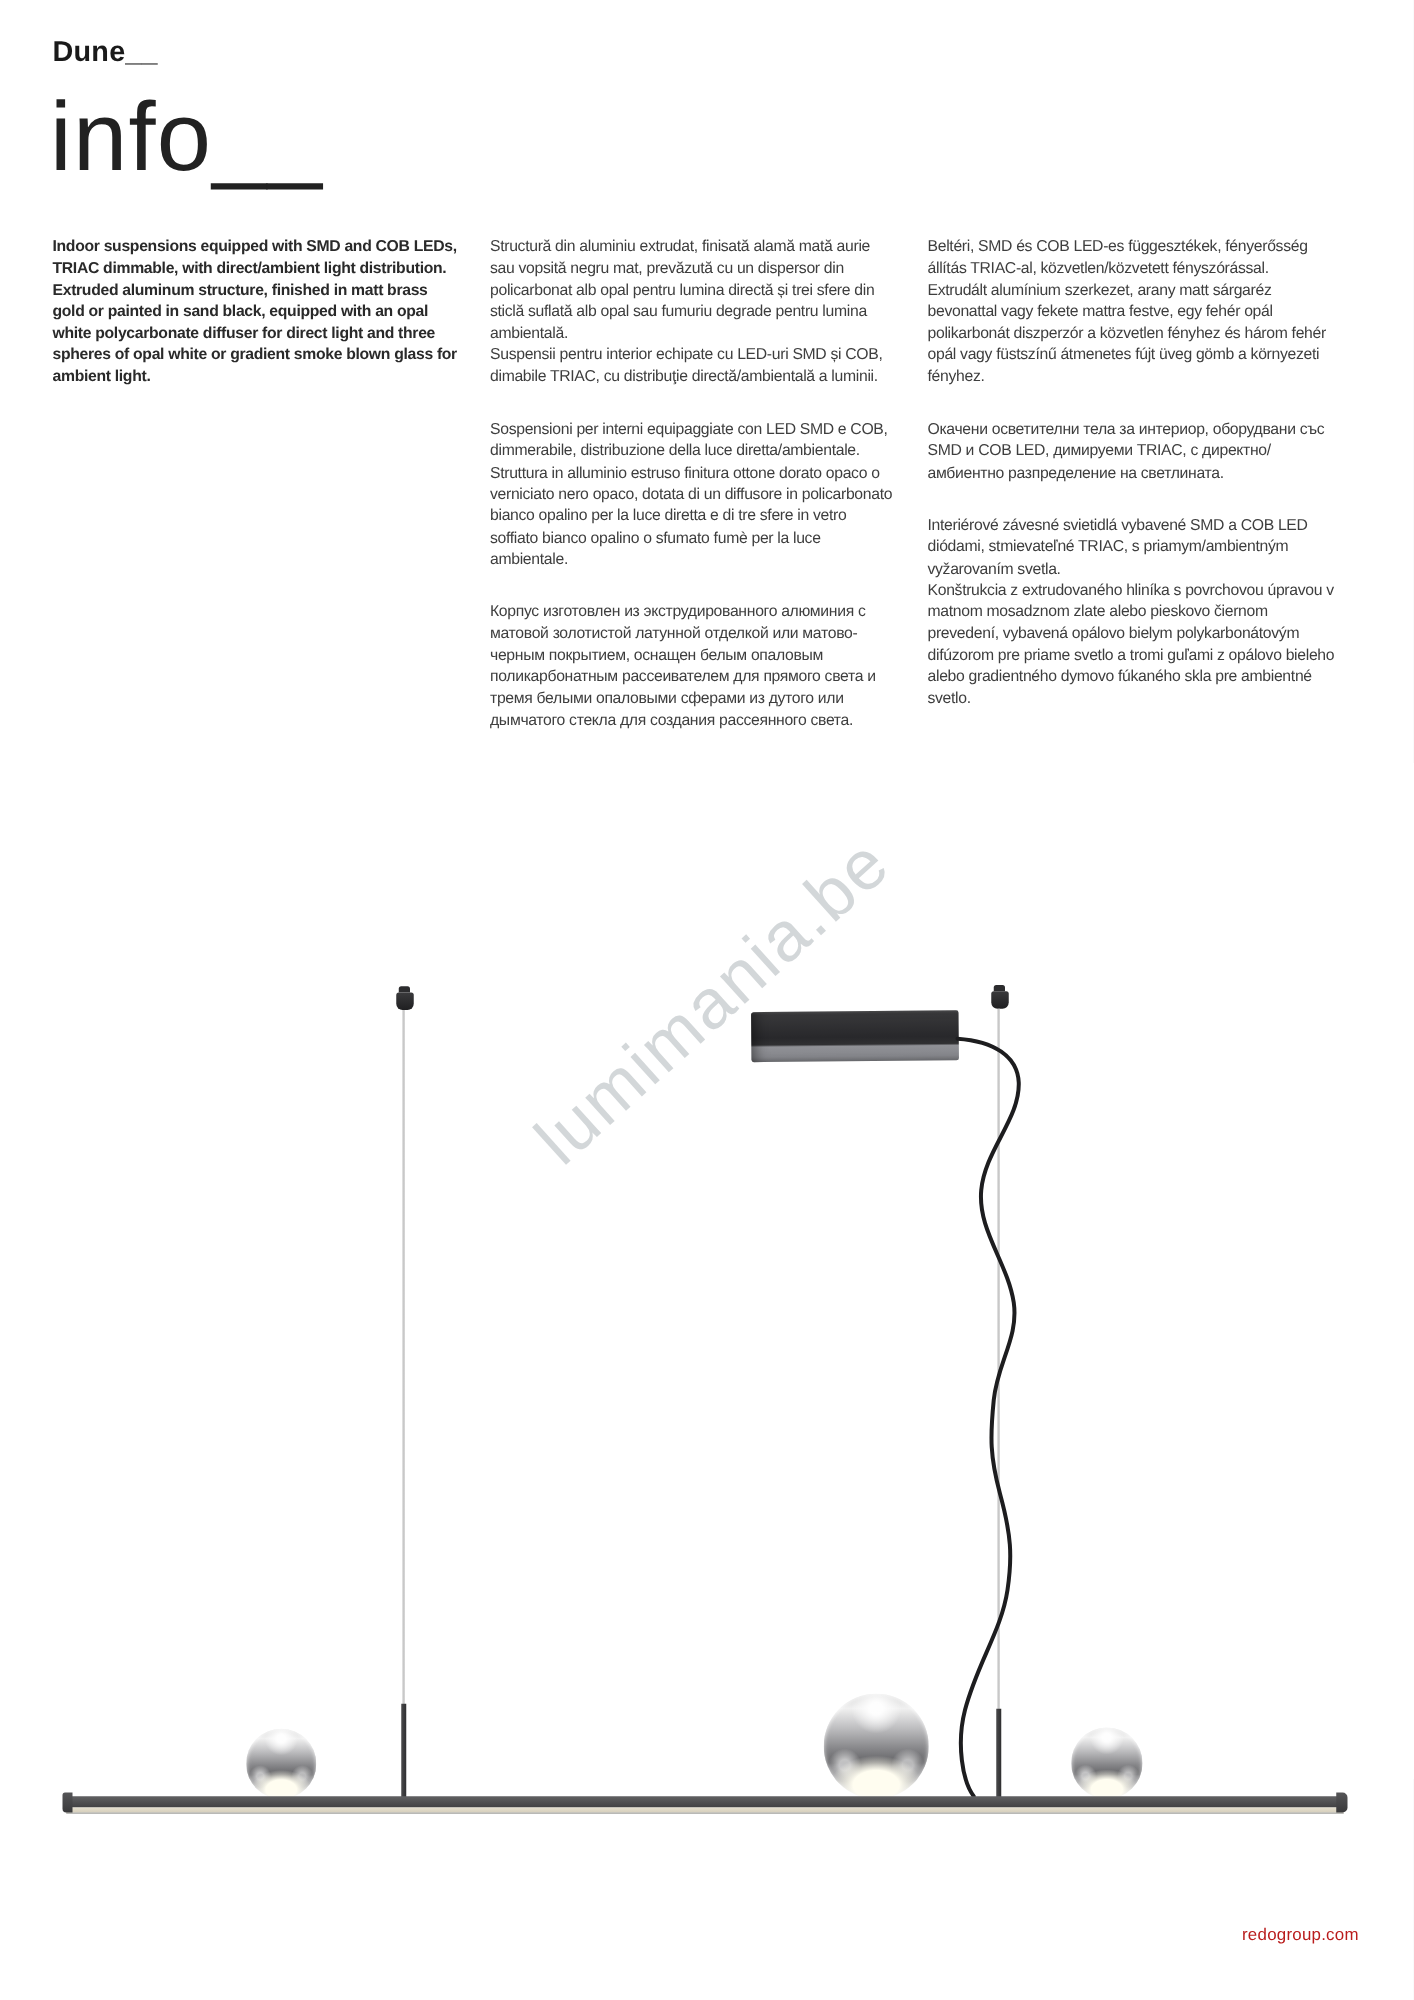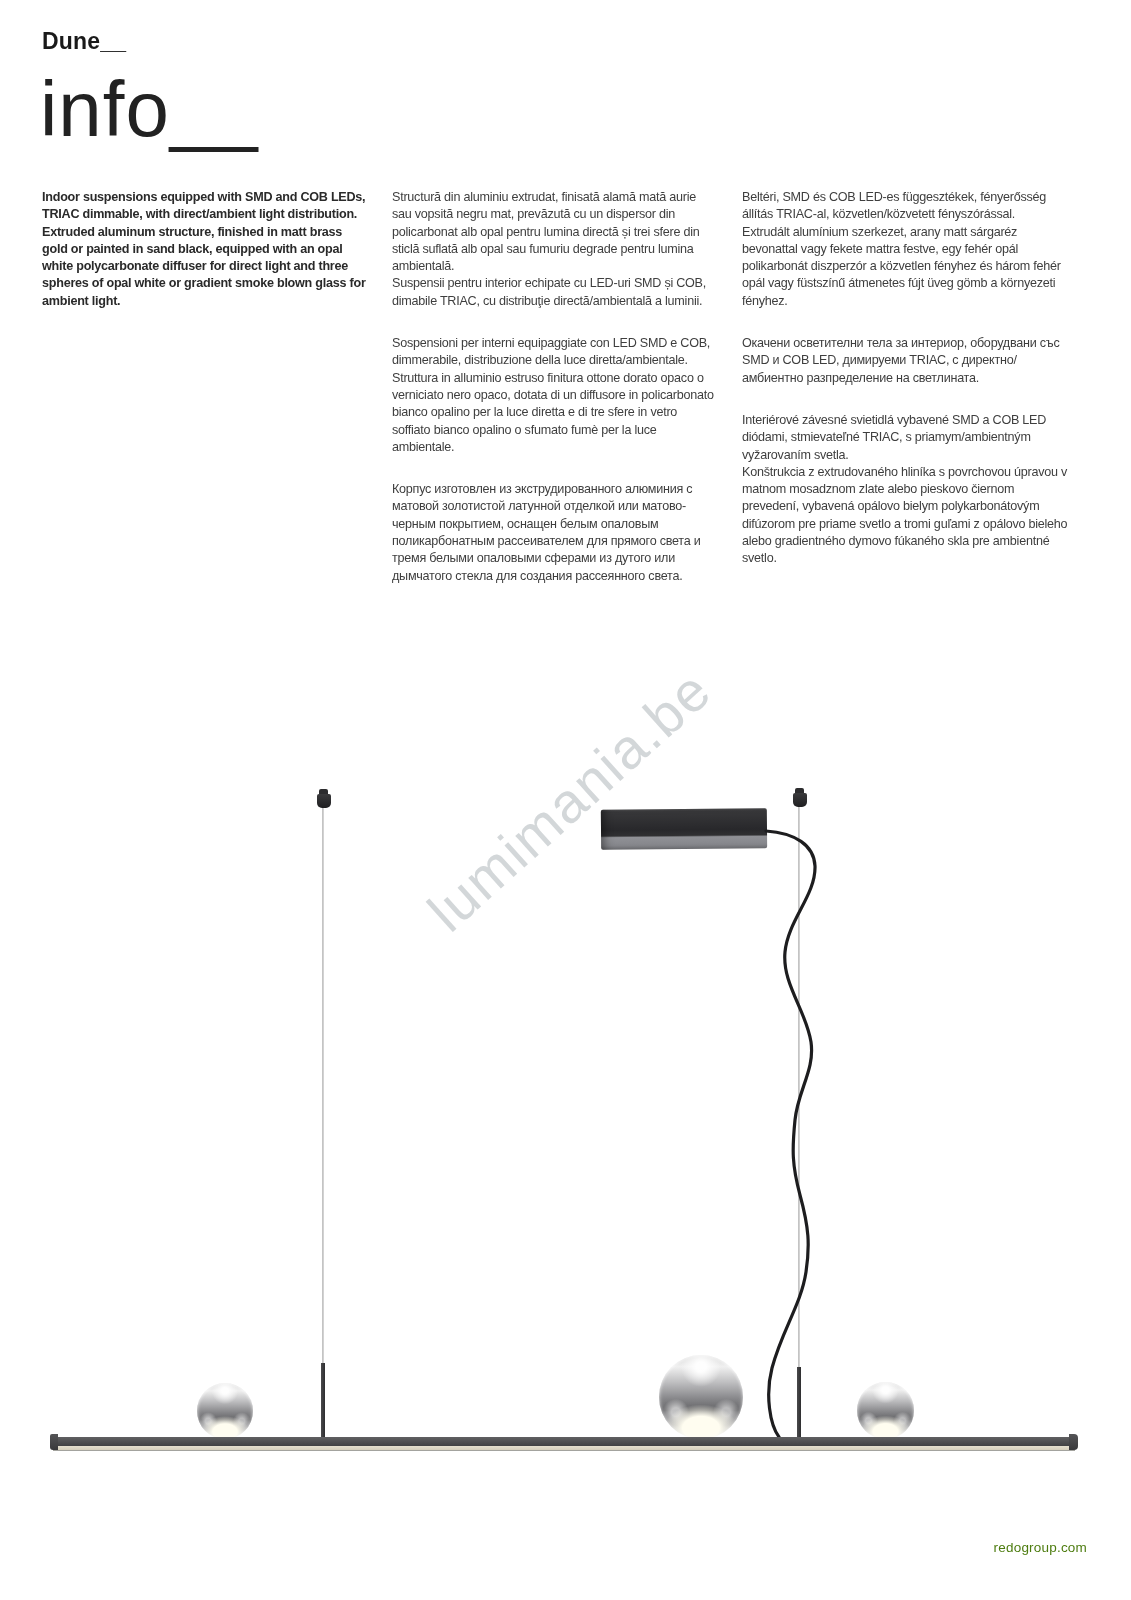--- a/index.html
+++ b/index.html
@@ -80,21 +80,21 @@
   .sphere-left{left:197px;top:1383px;width:56px;height:56px;}
   .sphere-mid{left:659px;top:1355px;width:84px;height:84px;}
   .sphere-right{left:857px;top:1382px;width:57px;height:57px;}
   
   .page-number{
     position:absolute;left:43px;top:1603px;
     font-size:23px;color:#14532d;letter-spacing:.3px;text-align:right;
   }
   .website{
     position:absolute;right:44px;top:1540px;
-    font-size:13.5px;color:#4d7c0f;text-decoration:none;letter-spacing:.2px;
+    font-size:13.5px;color:#b91c1c;text-decoration:none;letter-spacing:.2px;
   }
 </style>
 </head>
 <body>
 
 <div class="page">
 
   <div class="brand">Dune__</div>
   <div class="page-title">info__</div>
 

